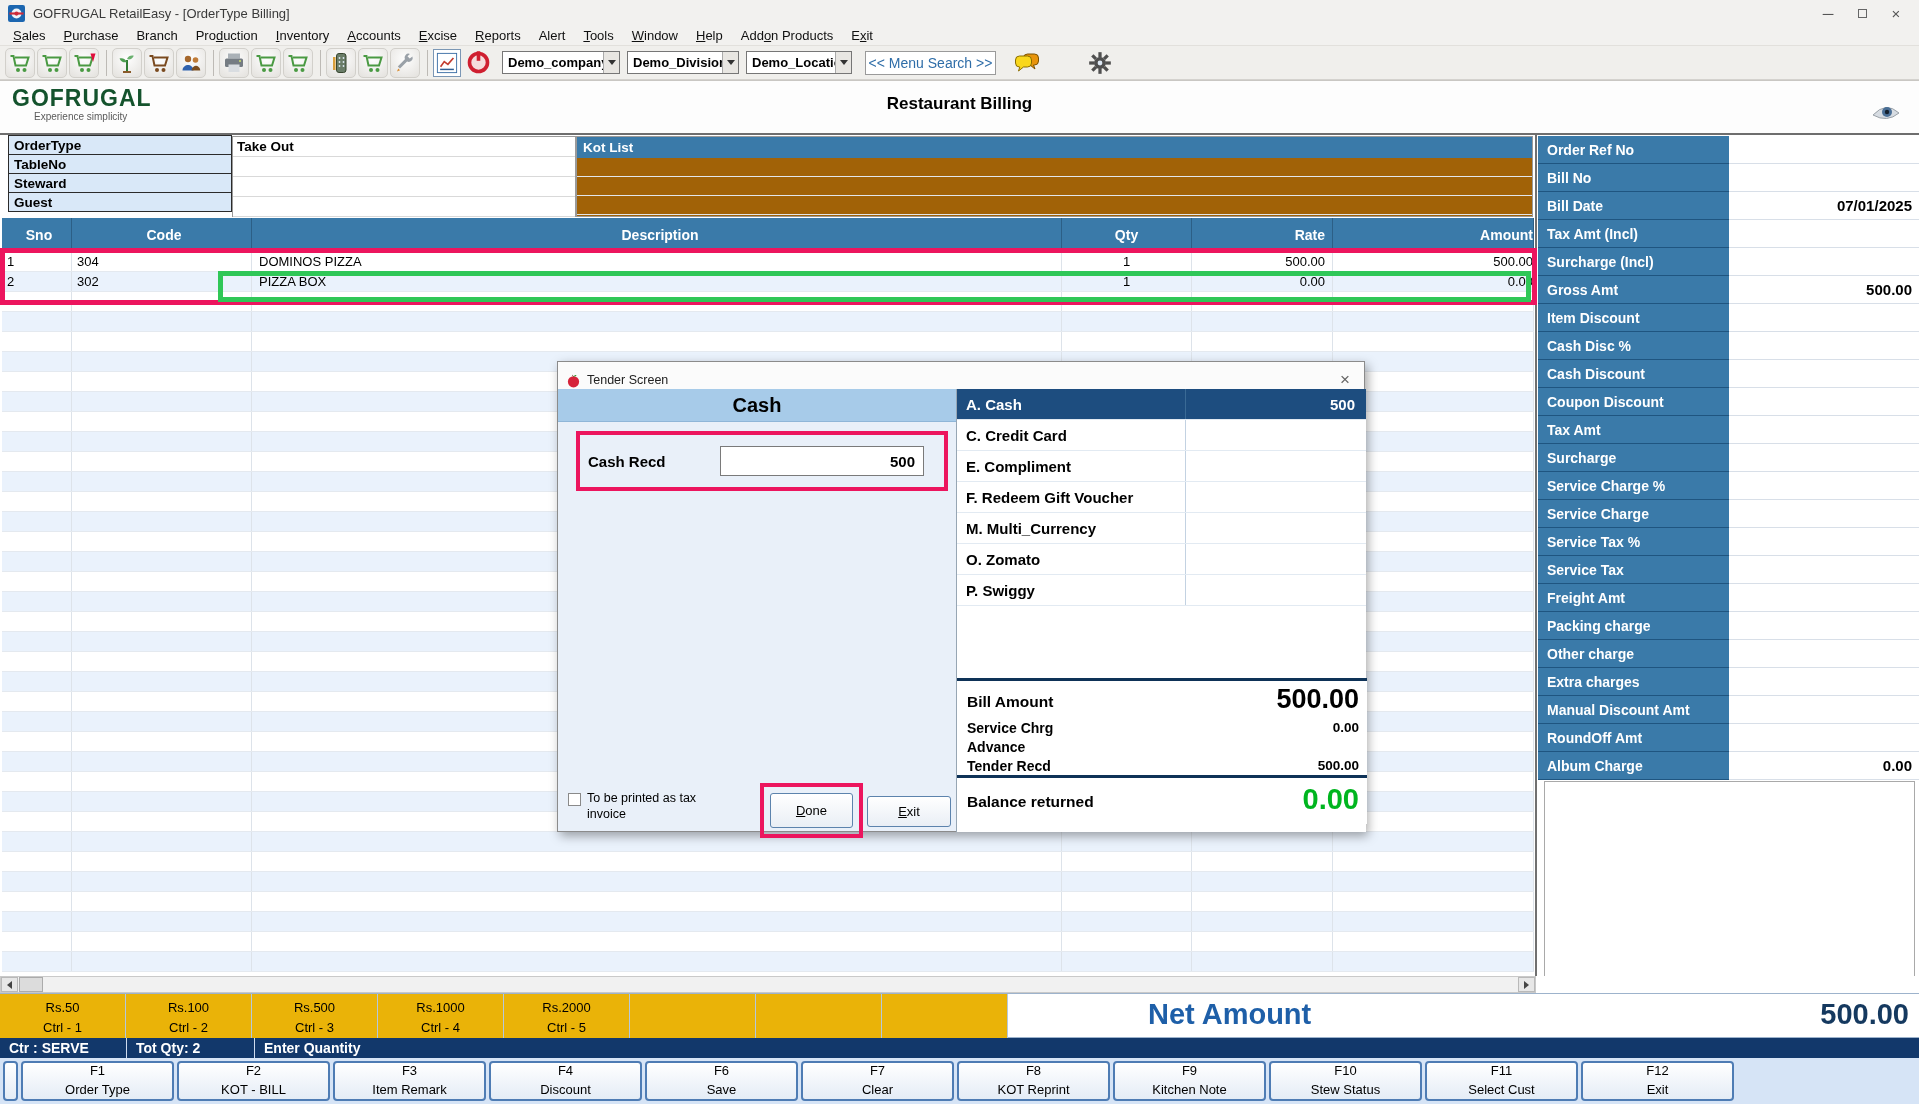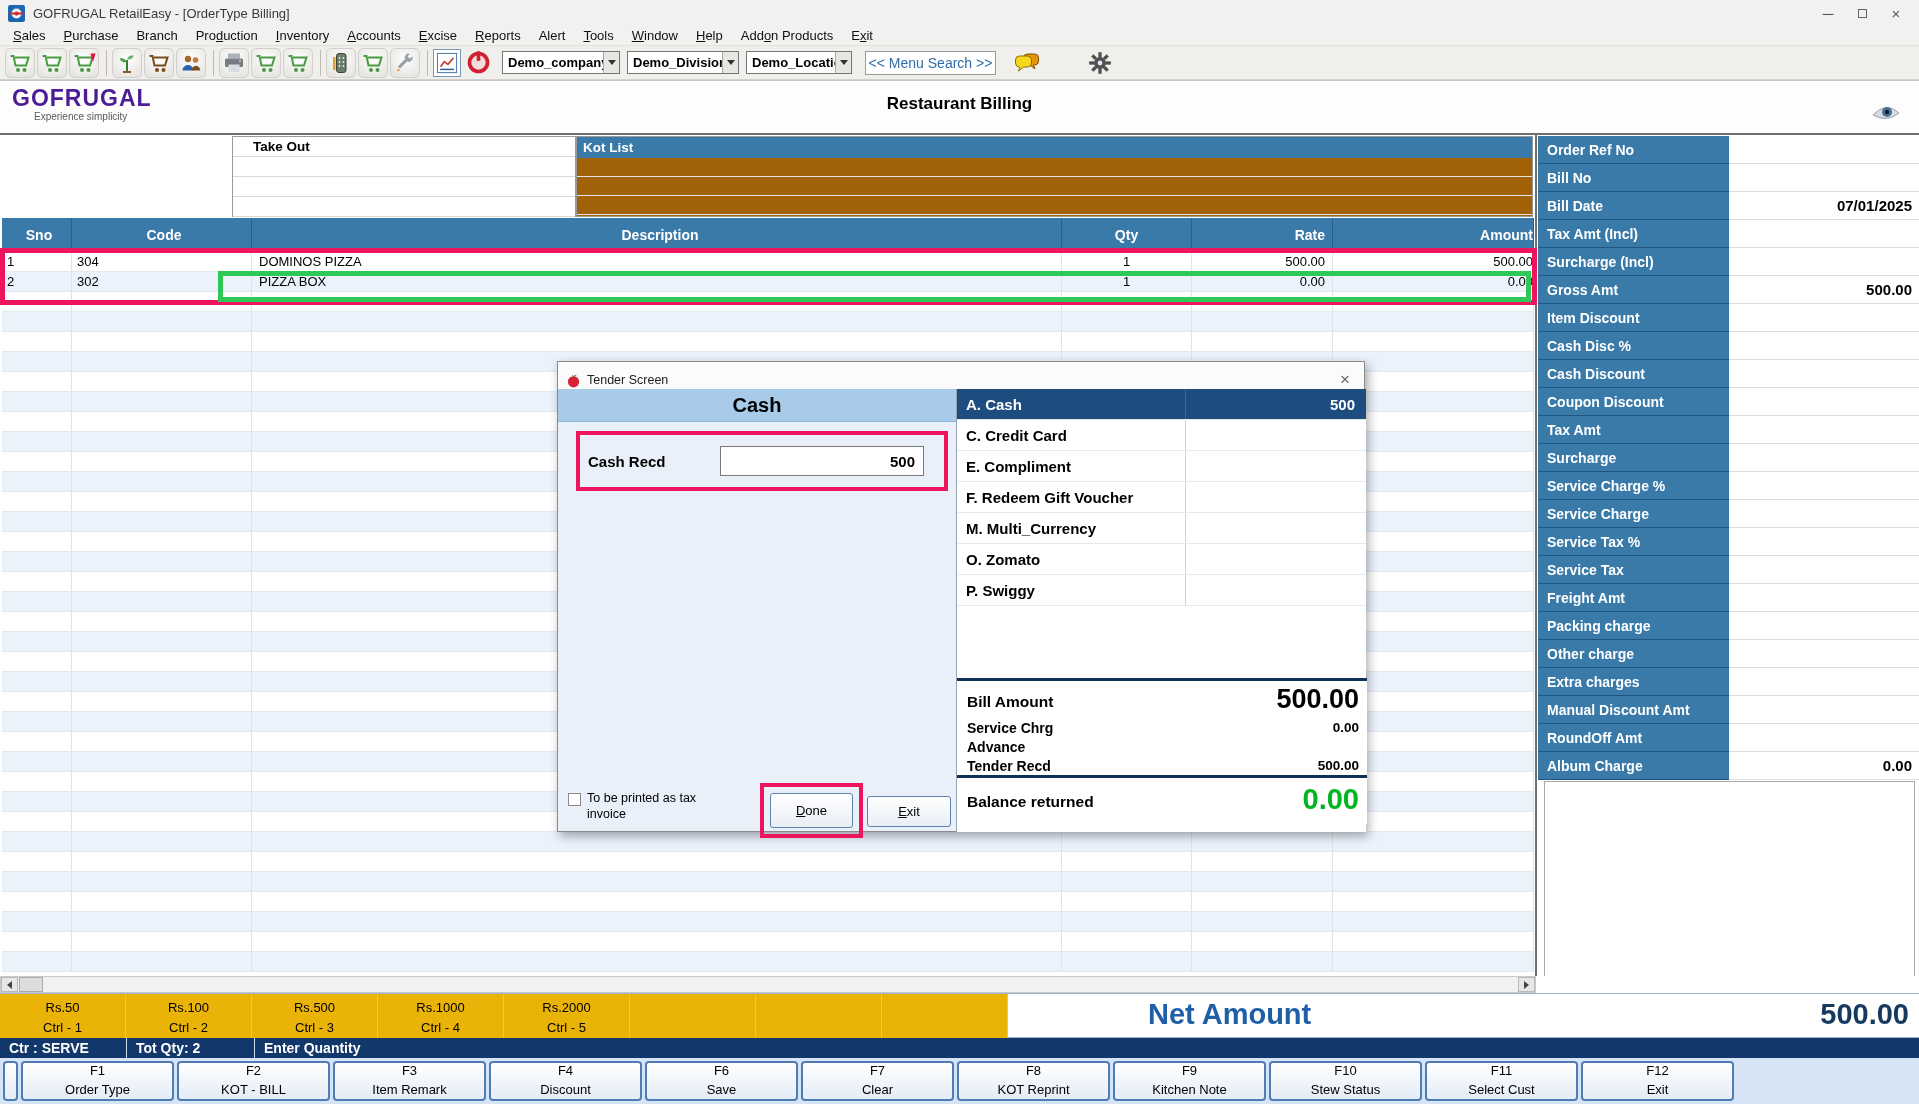--- a/index.html
+++ b/index.html
@@ -27,30 +27,30 @@
 .dd-text{font-size:13px;font-weight:bold;padding:0 3px 0 5px;white-space:nowrap;overflow:hidden;flex:1}
 .dd-btn{width:16px;height:100%;background:#e8e6e2;border-left:1px solid #aaa;display:flex;align-items:center;justify-content:center}
 .dd-arrow{width:0;height:0;border-left:4px solid transparent;border-right:4px solid transparent;border-top:5px solid #333}
 #dd-company{width:118px}#dd-division{width:112px}#dd-location{width:106px}
 #menu-search{width:131px;height:24px;border:1px solid #9a9a9a;background:#fff;margin-left:13px;display:flex;align-items:center;justify-content:center;font-size:14px;color:#2e6da8;white-space:nowrap}
 #chat-btn{margin-left:18px;background:none;border:none}
 #gear-btn{margin-left:46px;background:none;border:none}
 
 #headerband{position:absolute;left:0;top:80px;width:1919px;height:53px;background:#fdfdfd;border-top:1px solid #c9c7c3}
 #logo{position:absolute;left:12px;top:6px}
-#logo-text{font-size:23px;font-weight:bold;color:#4c1d95;letter-spacing:1px;line-height:1}
+#logo-text{font-size:23px;font-weight:bold;color:#14532d;letter-spacing:1px;line-height:1}
 #logo-tag{font-size:10px;color:#5a5a5a;margin-left:22px;margin-top:1px}
 #page-title{position:absolute;left:50%;top:13px;transform:translateX(-50%);font-size:17px;font-weight:bold}
 #eye-btn{position:absolute;right:18px;top:20px;background:none;border:none}
 
 #main{position:absolute;left:0;top:133px;width:1919px;height:843px;background:#fff;border-top:2px solid #6e6e6e}
 #order-labels{position:absolute;left:8px;top:1px}
 .olabel-row{width:224px;height:20px;background:#d9e8f8;border:1px solid #2b2b2b;margin-top:-1px;display:flex;align-items:center;padding-left:5px;font-size:13.5px;font-weight:bold}
 #order-values{position:absolute;left:232px;top:1px;width:344px;height:81px;border:1px solid #9a9a9a;background:#fff}
-.ovalue-row{height:20px;border-bottom:1px solid #d9d9d9;display:flex;align-items:center;padding-left:20px;font-size:13.5px;font-weight:bold}
+.ovalue-row{height:20px;border-bottom:1px solid #d9d9d9;display:flex;align-items:center;padding-left:4px;font-size:13.5px;font-weight:bold}
 #kotlist{position:absolute;left:576px;top:1px;width:957px;height:81px;border:1px solid #9a9a9a;background:#a16207}
 #kot-header{height:21px;background:#3a7aa9;color:#fff;font-weight:bold;font-size:13.5px;display:flex;align-items:center;padding-left:6px}
 .kot-row{height:19px;border-bottom:1px solid #e2e6eb}
 #grid-header{position:absolute;left:2px;top:83px;width:1532px;height:34px;background:#3a7aa9;display:flex}
 .gh{color:#fff;font-weight:bold;font-size:14px;display:flex;align-items:center;justify-content:center;border-right:1px solid #2c5f86}
 #grid-rows{position:absolute;left:2px;top:117px;width:1532px}
 .grow{display:flex;height:20px;border-bottom:1px solid #e4e9ef;background:#fff}
 .grow.alt{background:#eaf2fc}
 .gc{font-size:13px;display:flex;align-items:center;border-right:1px solid #dde3ea;overflow:hidden;white-space:nowrap}
 .c-sno{width:70px;padding-left:5px}
@@ -329,20 +329,26 @@
   <button id="eye-btn">
       <svg width="30" height="22" viewBox="0 0 30 22">
         <path d="M2 14 Q15 0 28 12 Q16 22 2 14z" fill="#d7dce2" stroke="#9aa1a8"></path>
         <circle cx="16" cy="11" r="5" fill="#4a6f96"></circle>
         <circle cx="16" cy="11" r="2.2" fill="#14202e"></circle>
       </svg>
     </button>
 </div>
 
 <div id="main">
+  <div id="order-labels">
+      <div class="olabel-row">OrderType</div>
+      <div class="olabel-row">TableNo</div>
+      <div class="olabel-row">Steward</div>
+      <div class="olabel-row">Guest</div>
+    </div>
   <div id="order-values">
       <div class="ovalue-row">Take Out</div>
       <div class="ovalue-row"></div>
       <div class="ovalue-row"></div>
       <div class="ovalue-row"></div>
     </div>
   <div id="kotlist">
     <div id="kot-header">Kot List</div>
     <div id="kot-body">
         <div class="kot-row"></div>

